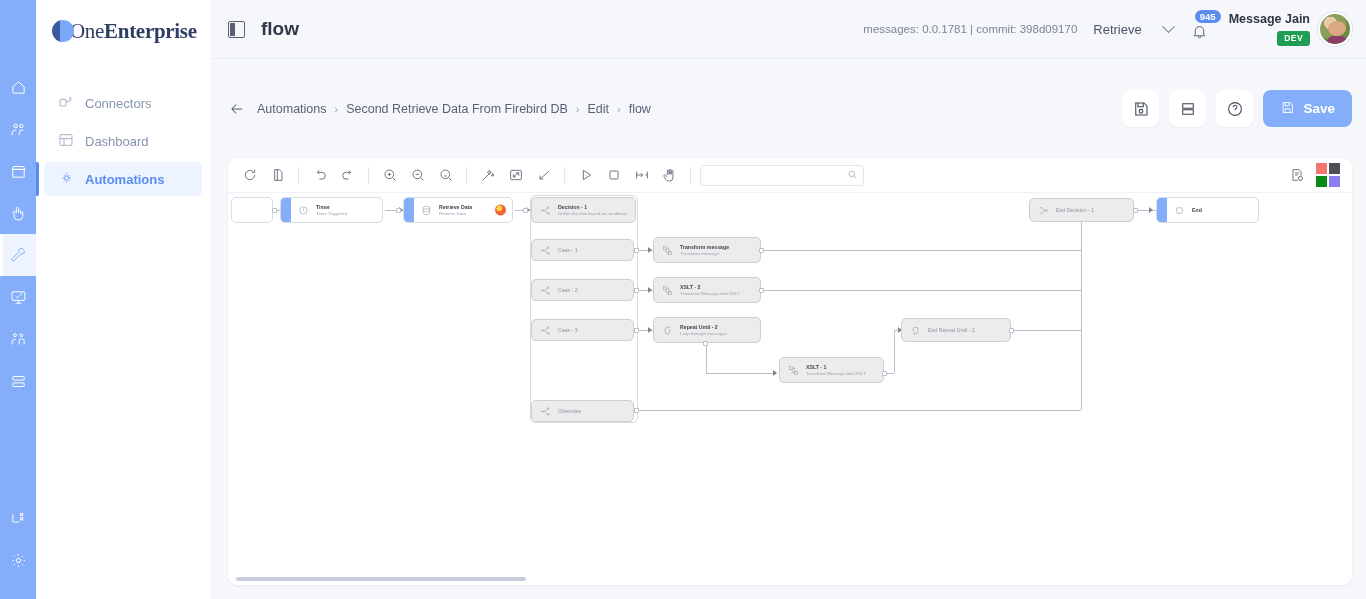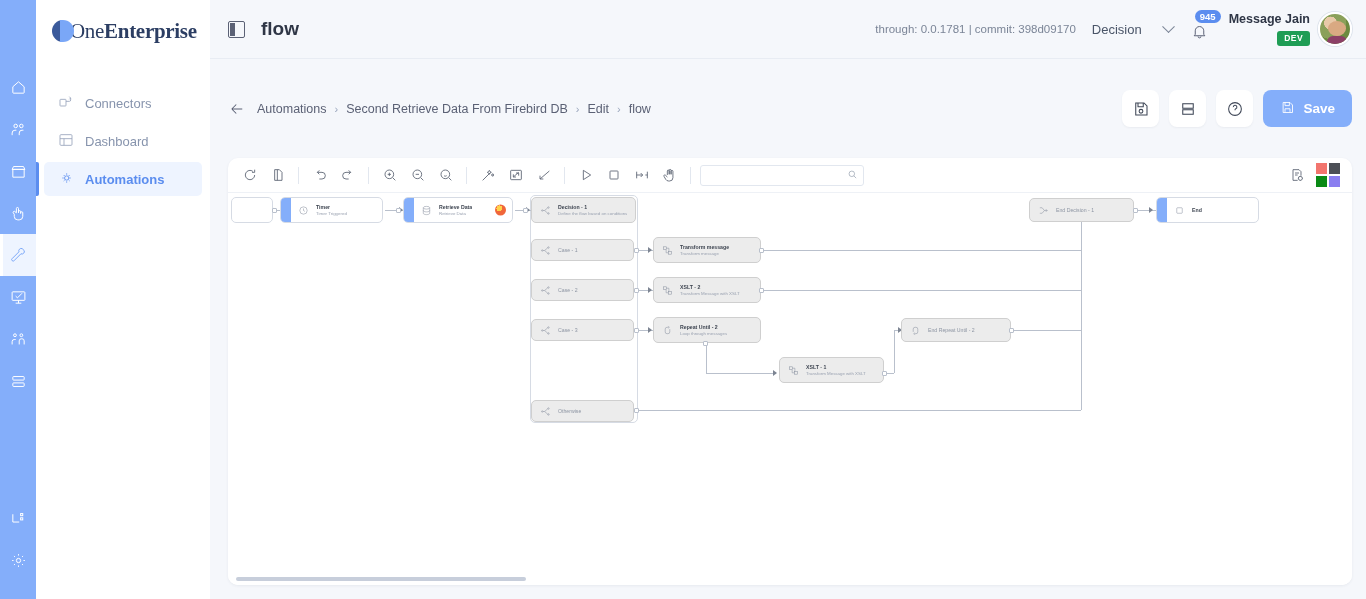--- a/index.html
+++ b/index.html
@@ -304,23 +304,23 @@
     </div>
   </nav>
 
   <div class="main">
 
     <div class="topbar">
       <span class="panel-toggle"></span>
       <div class="page-title">flow</div>
 
       <div class="top-right">
-        <div class="pkg">through: 0.0.1781 | commit: 398d09170</div>
+        <div class="pkg">messages: 0.0.1781 | commit: 398d09170</div>
         <div class="lang">
-          <span>Decision</span>
+          <span>Retrieve</span>
           <span class="chev"></span>
         </div>
         <div class="bell-wrap">
           <span class="badge">945</span>
           <svg viewBox="0 0 24 24">
               <path d="M18 16v-5a6 6 0 1 0-12 0v5l-1.5 2h15z"></path>
               <path d="M10 19a2 2 0 0 0 4 0"></path>
             </svg>
         </div>
         <div class="user">

